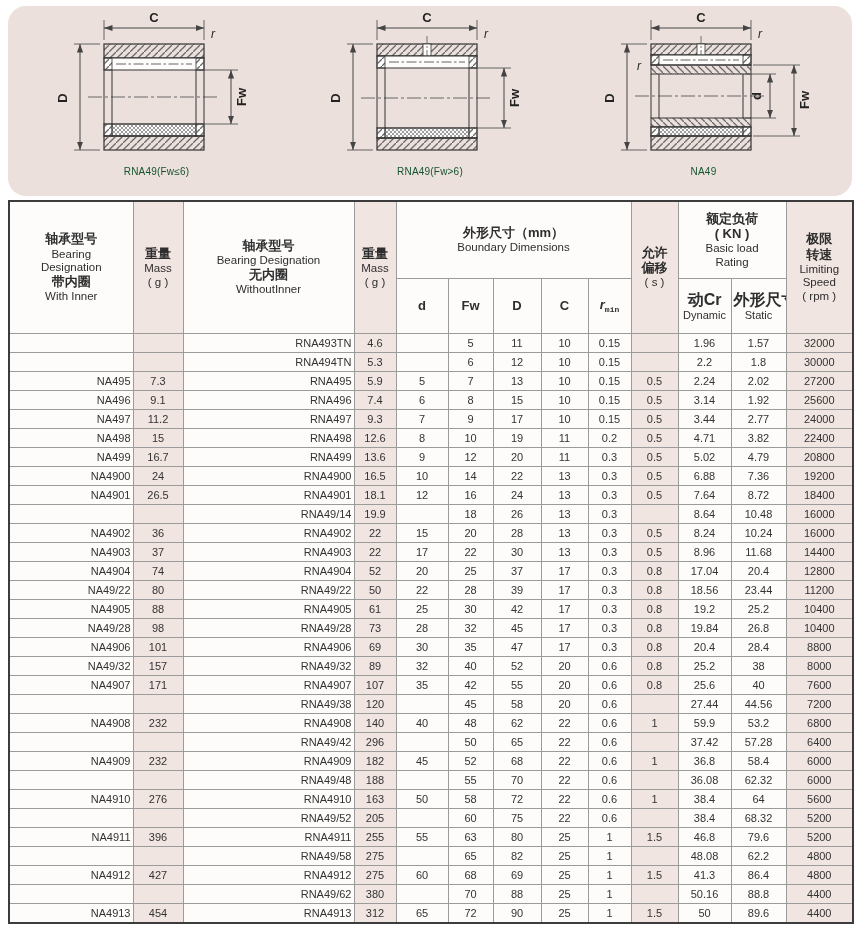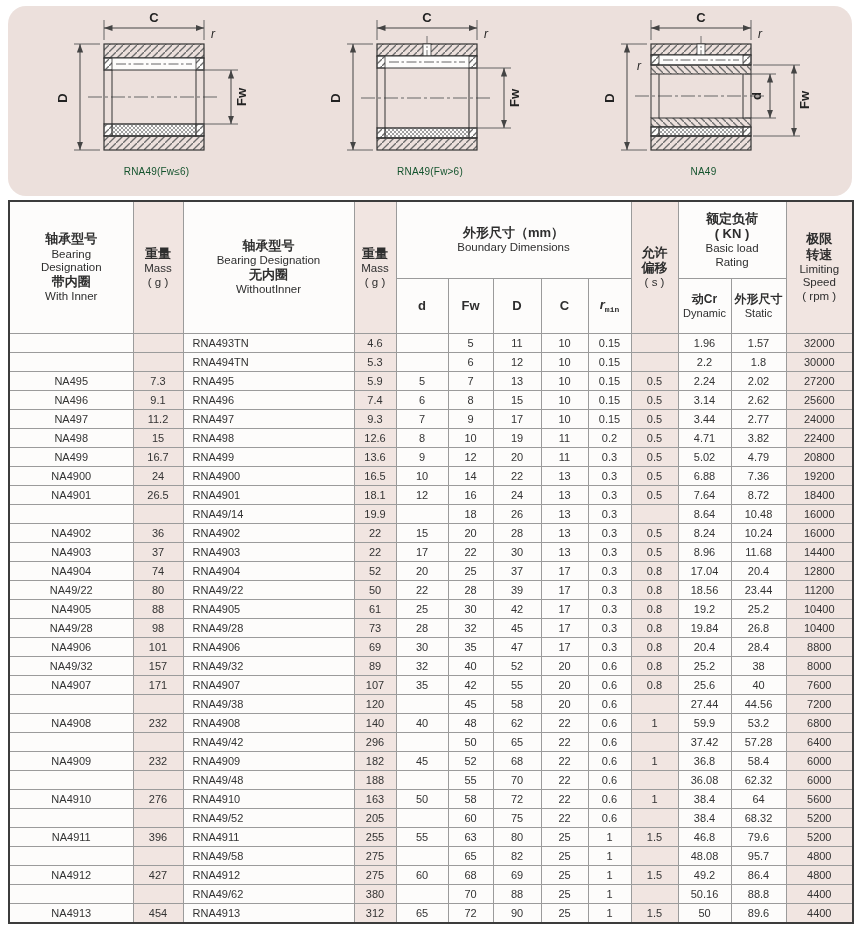--- a/index.html
+++ b/index.html
@@ -31,28 +31,28 @@
   th,td{
     border:1px solid #9b9b9b;
     font-size:11px;line-height:1.1;
     padding:0 2px;text-align:center;vertical-align:middle;
     overflow:hidden;white-space:nowrap;
   }
   table{border:2px solid #3c3c3c;}
   thead tr.group th{height:76px;}
   thead tr.sub th{height:54px;}
   thead .zh{font-size:13px;font-weight:bold;margin:1px 0;}
-  thead .zh2{font-size:12px;font-weight:bold;}
+  thead .zh2{font-size:16px;font-weight:bold;}
   thead .en{font-size:11.5px;font-weight:normal;margin:1px 0;}
   thead .en2{font-size:11px;font-weight:normal;}
   th.shade, tbody td:nth-child(2), tbody td:nth-child(4),
   tbody td:nth-child(10), tbody td:nth-child(13){background:#f1e5e1;}
   tbody td{height:18px;color:#333;}
-  tbody td:nth-child(1){text-align:center;}
-  tbody td:nth-child(3){text-align:left;padding-left:9px;}
+  tbody td:nth-child(1){text-align:right;}
+  tbody td:nth-child(3){text-align:right;padding-left:9px;}
   .rsym{font-style:italic;}
   sub{font-size:8px;font-family:Liberation Mono, monospace;}
 </style>
 </head>
 <body>
 
 <div class="panel">
 
   <div class="diagram">
     <svg class="dsvg" width="250" height="160" viewBox="0 0 250 160">
@@ -336,21 +336,21 @@
       <td>9.1</td>
       <td>RNA496</td>
       <td>7.4</td>
       <td>6</td>
       <td>8</td>
       <td>15</td>
       <td>10</td>
       <td>0.15</td>
       <td>0.5</td>
       <td>3.14</td>
-      <td>2.62</td>
+      <td>1.92</td>
       <td>25600</td>
     </tr>
       <tr>
       <td>NA497</td>
       <td>11.2</td>
       <td>RNA497</td>
       <td>9.3</td>
       <td>7</td>
       <td>9</td>
       <td>17</td>
@@ -696,35 +696,35 @@
       <td></td>
       <td>RNA49/58</td>
       <td>275</td>
       <td></td>
       <td>65</td>
       <td>82</td>
       <td>25</td>
       <td>1</td>
       <td></td>
       <td>48.08</td>
-      <td>95.7</td>
+      <td>62.2</td>
       <td>4800</td>
     </tr>
       <tr>
       <td>NA4912</td>
       <td>427</td>
       <td>RNA4912</td>
       <td>275</td>
       <td>60</td>
       <td>68</td>
       <td>69</td>
       <td>25</td>
       <td>1</td>
       <td>1.5</td>
-      <td>49.2</td>
+      <td>41.3</td>
       <td>86.4</td>
       <td>4800</td>
     </tr>
       <tr>
       <td></td>
       <td></td>
       <td>RNA49/62</td>
       <td>380</td>
       <td></td>
       <td>70</td>

